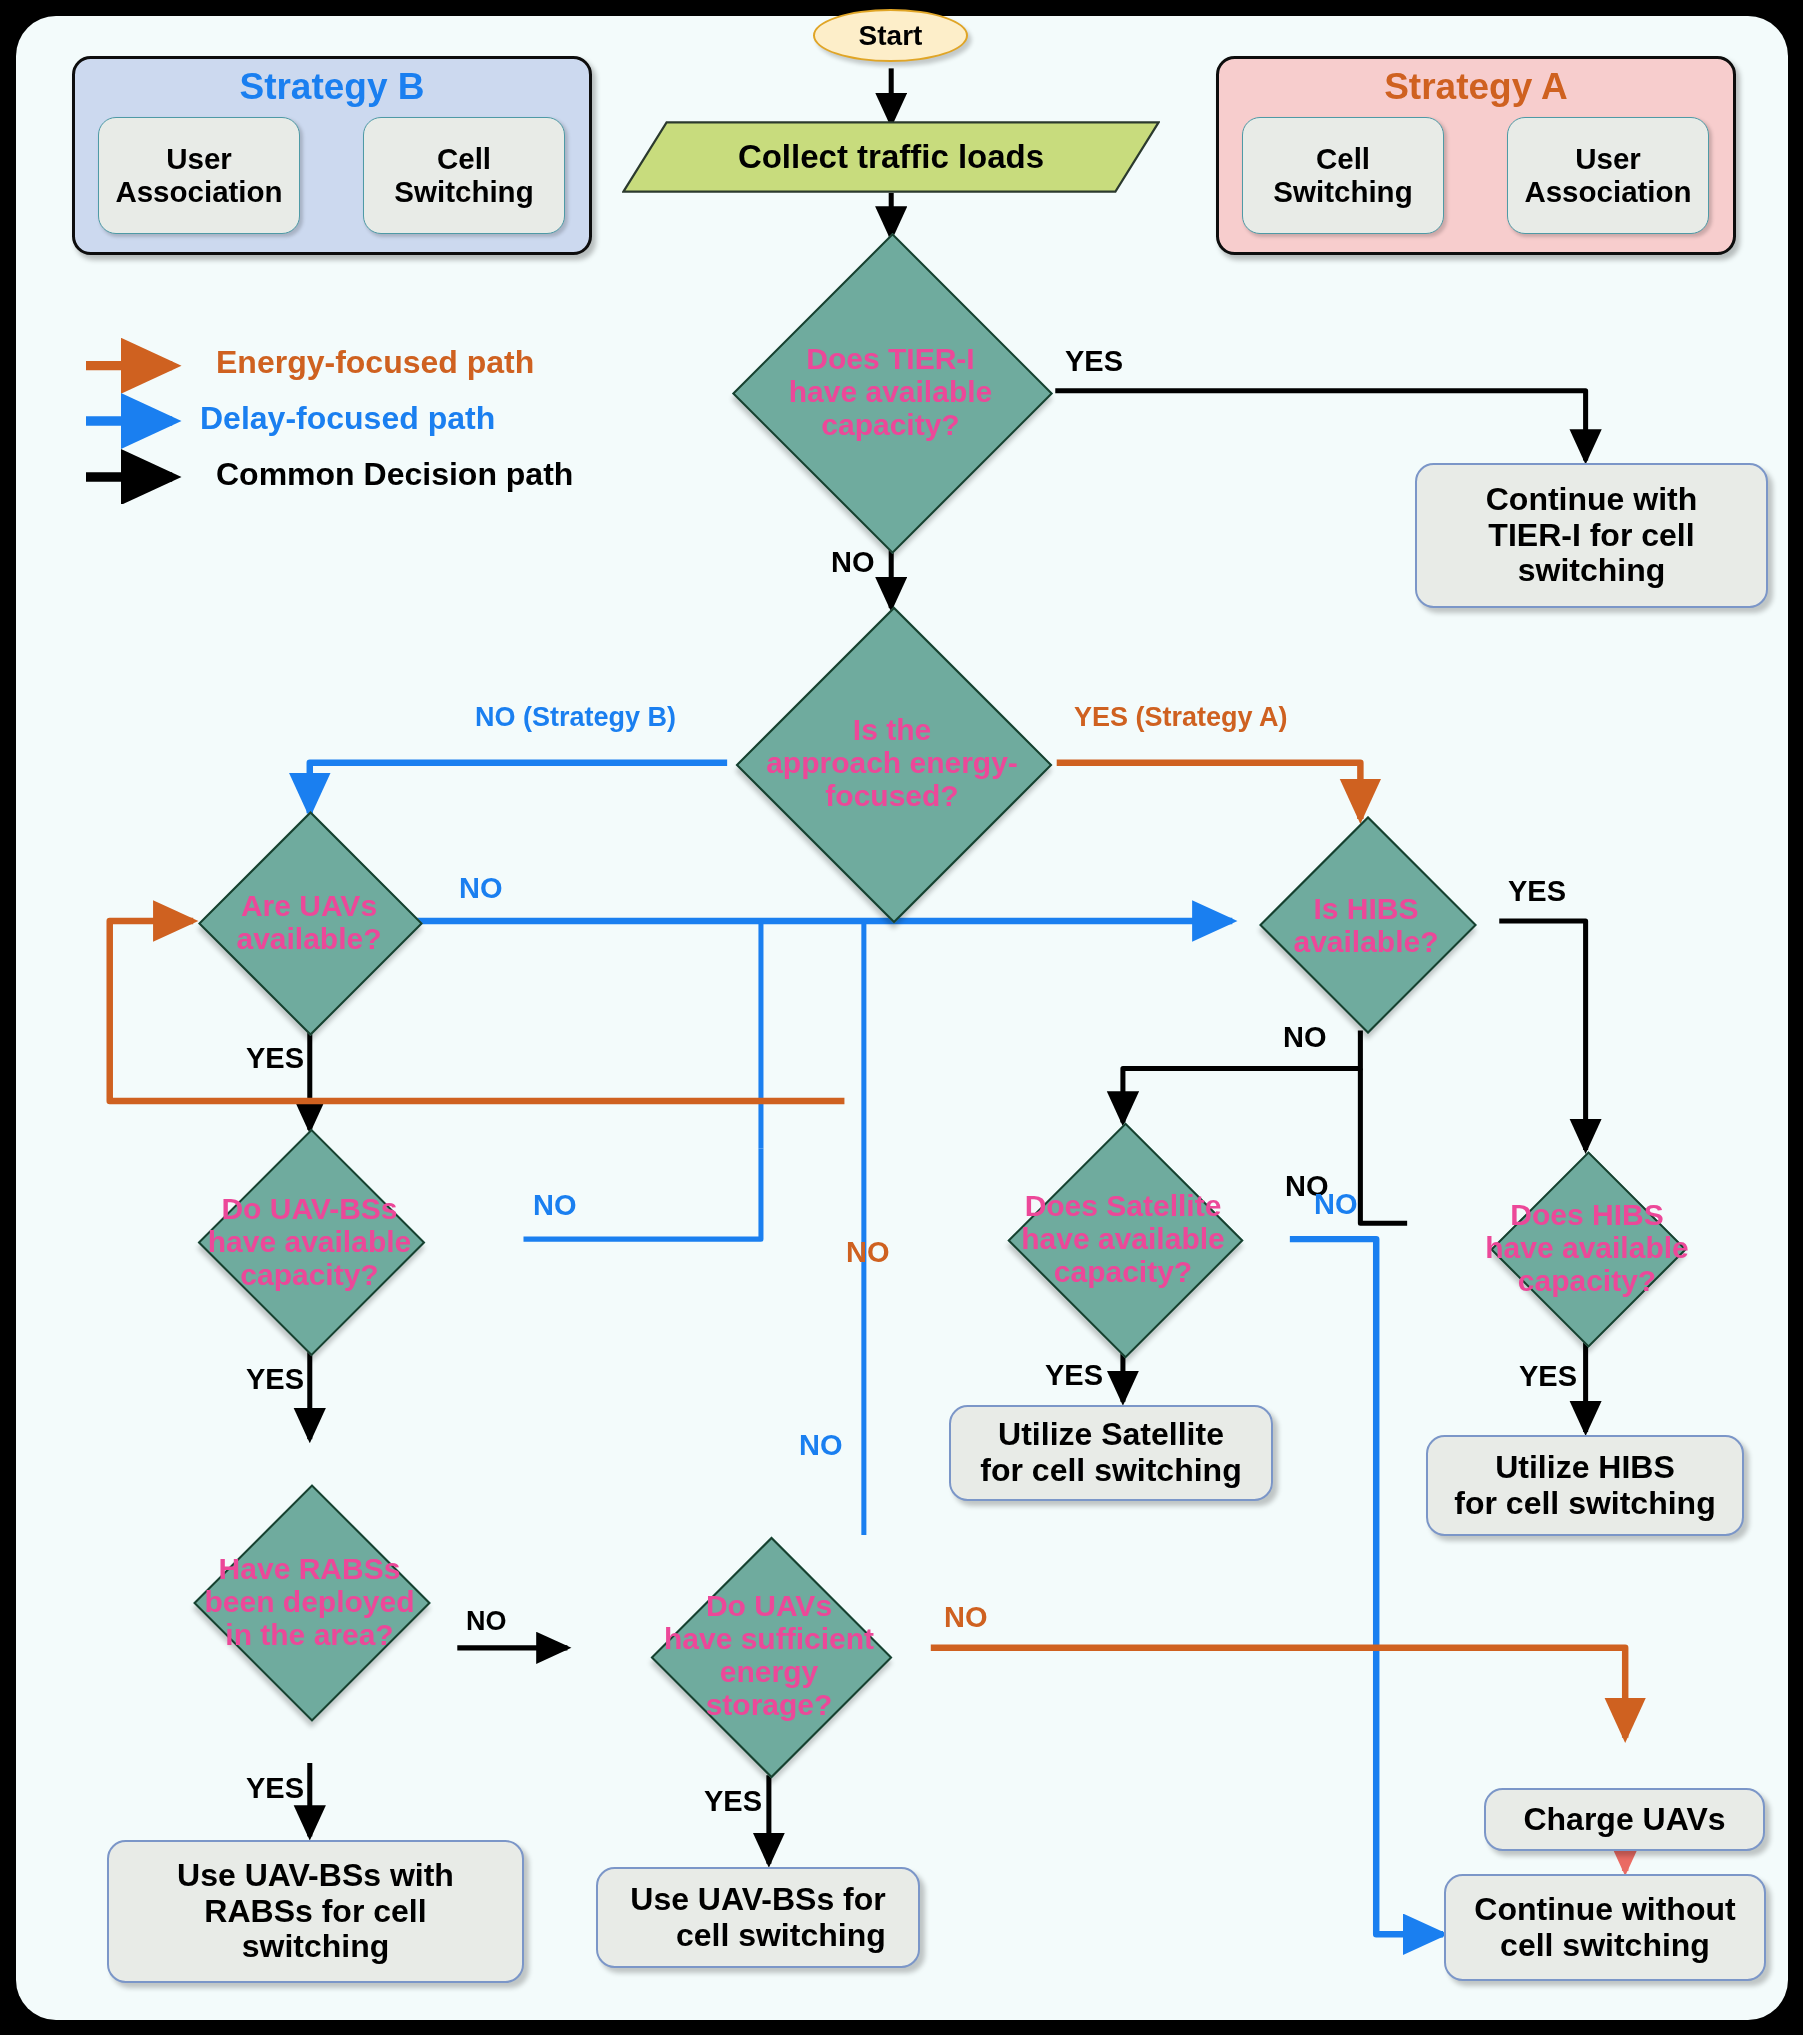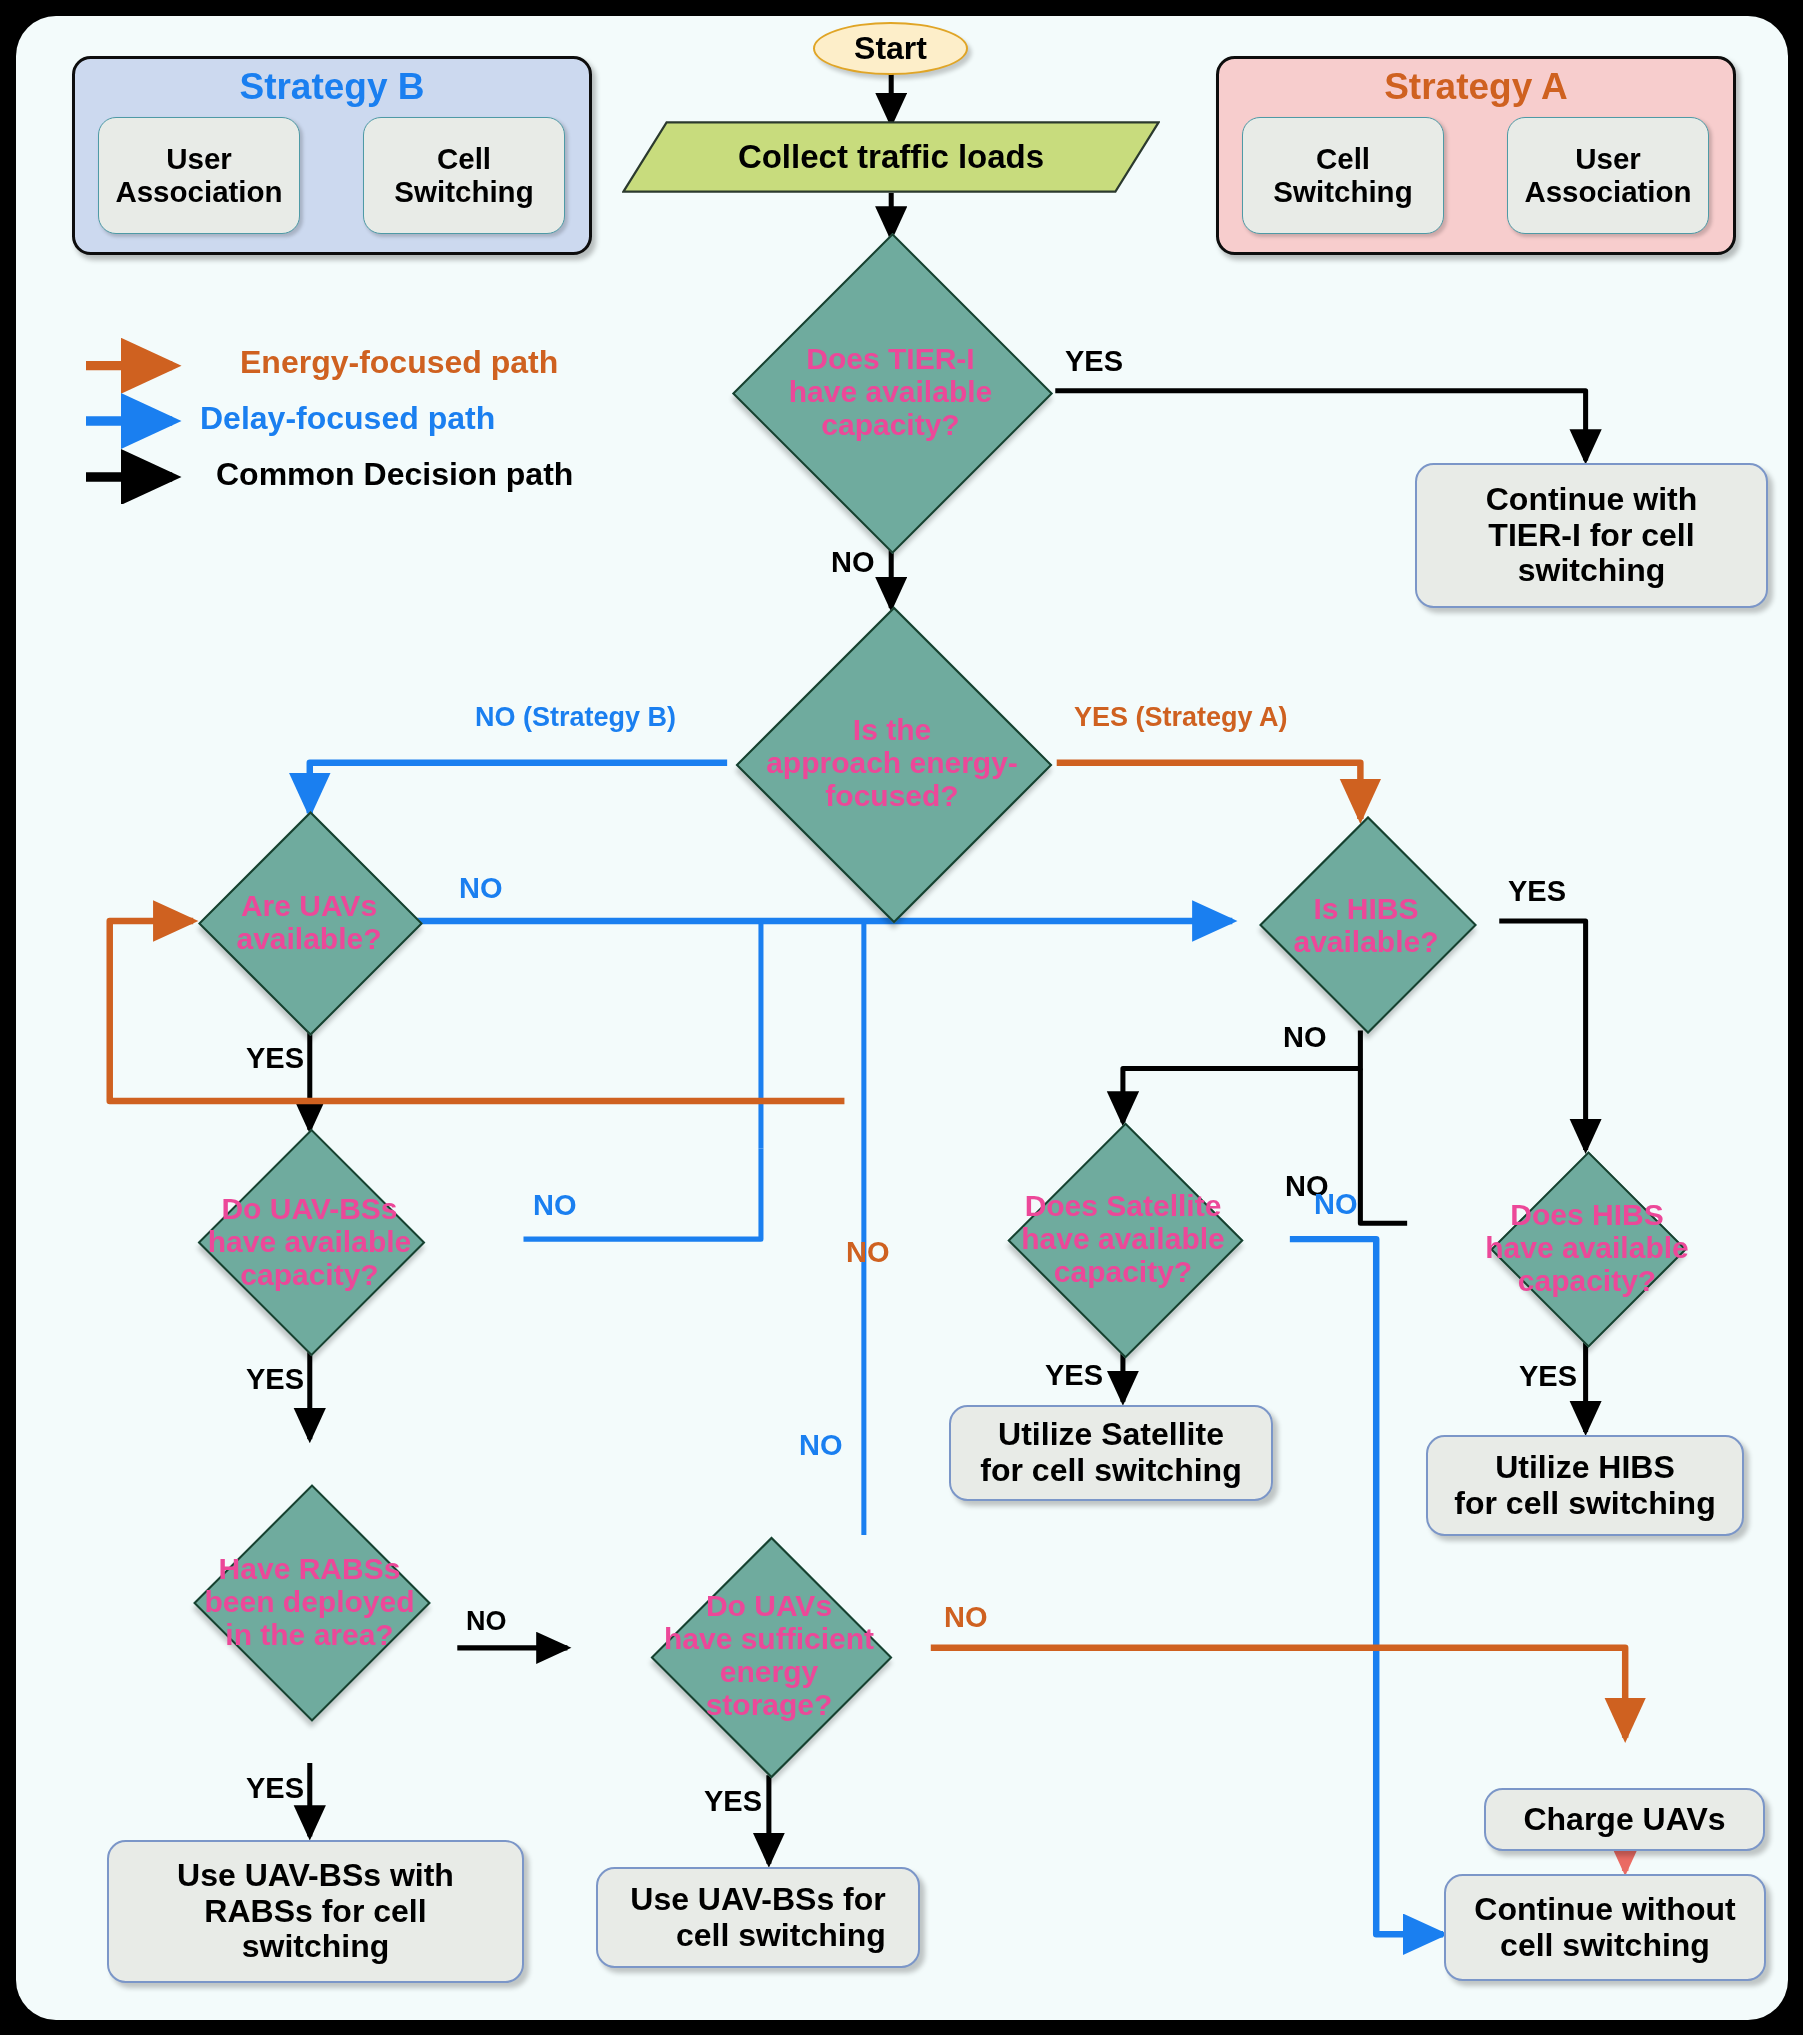--- a/index.html
+++ b/index.html
@@ -197,25 +197,25 @@
           <path d="M0,0 L6.5,3 L0,6 z" fill="#1a7ff0"></path>
         </marker>
       <marker id="lgK" markerWidth="8" markerHeight="8" refX="5.5" refY="3" orient="auto">
           <path d="M0,0 L6.5,3 L0,6 z" fill="#000"></path>
         </marker>
     </defs>
     <path d="M0,38 L120,38" stroke="#cf6120" stroke-width="13" marker-end="url(#lgO)" fill="none"></path>
     <path d="M0,115 L120,115" stroke="#1a7ff0" stroke-width="13" marker-end="url(#lgB)" fill="none"></path>
     <path d="M0,193 L120,193" stroke="#000" stroke-width="13" marker-end="url(#lgK)" fill="none"></path>
   </svg>
-  <div class="lg-text" style="left:216px;top:344px;color:#cf6120;font-size:32px;margin-left:24px;">Energy-focused path</div>
+  <div class="lg-text" style="left:216px;top:344px;color:#cf6120;font-size:32px;">Energy-focused path</div>
   <div class="lg-text" style="left:200px;top:400px;color:#1a7ff0;font-size:32px;">Delay-focused path</div>
   <div class="lg-text" style="left:216px;top:456px;color:#000;font-size:32px;">Common Decision path</div>
 
-  <div class="node ellipse" style="left:813px;top:22px;width:155px;height:53px;font-size:32px;">
+  <div class="node ellipse" style="left:813px;top:9px;width:155px;height:53px;font-size:28px;">
     <span>Start</span>
   </div>
 
   <div class="para" style="left:622px;top:121px;width:538px;height:72px;">
     <svg class="pshape" viewBox="0 0 748 100" preserveAspectRatio="none">
       <polygon points="62,2 746,2 686,98 2,98" fill="#c8dc7d" stroke="#2b3a2e" stroke-width="3"></polygon>
     </svg>
     <div class="ptext" style="font-size:33px;">Collect traffic loads</div>
   </div>
 

